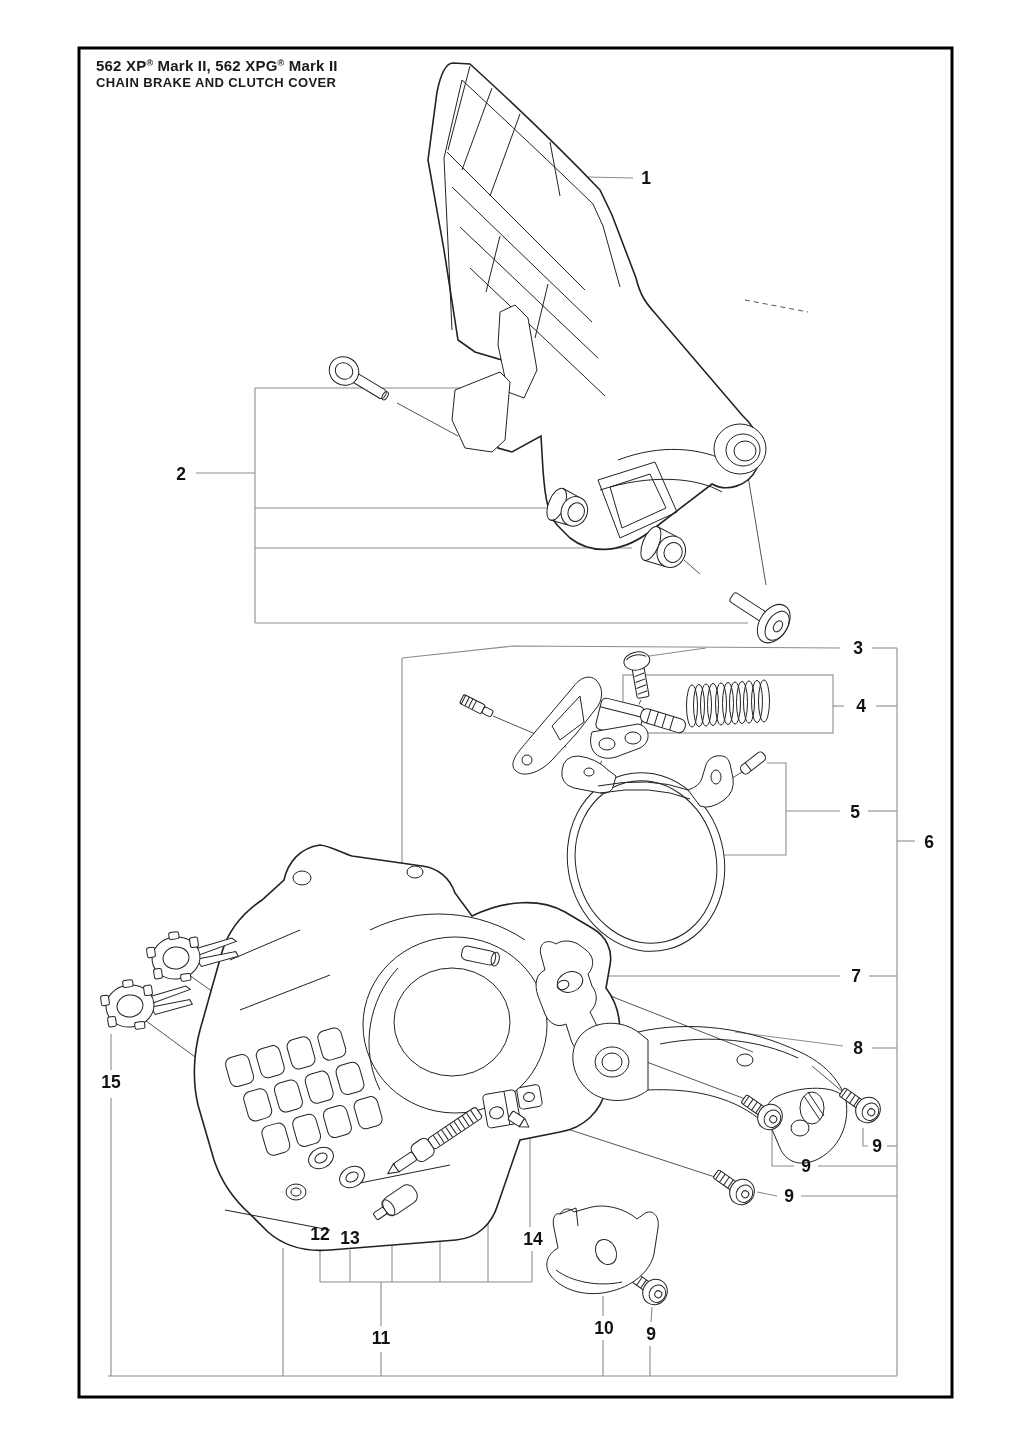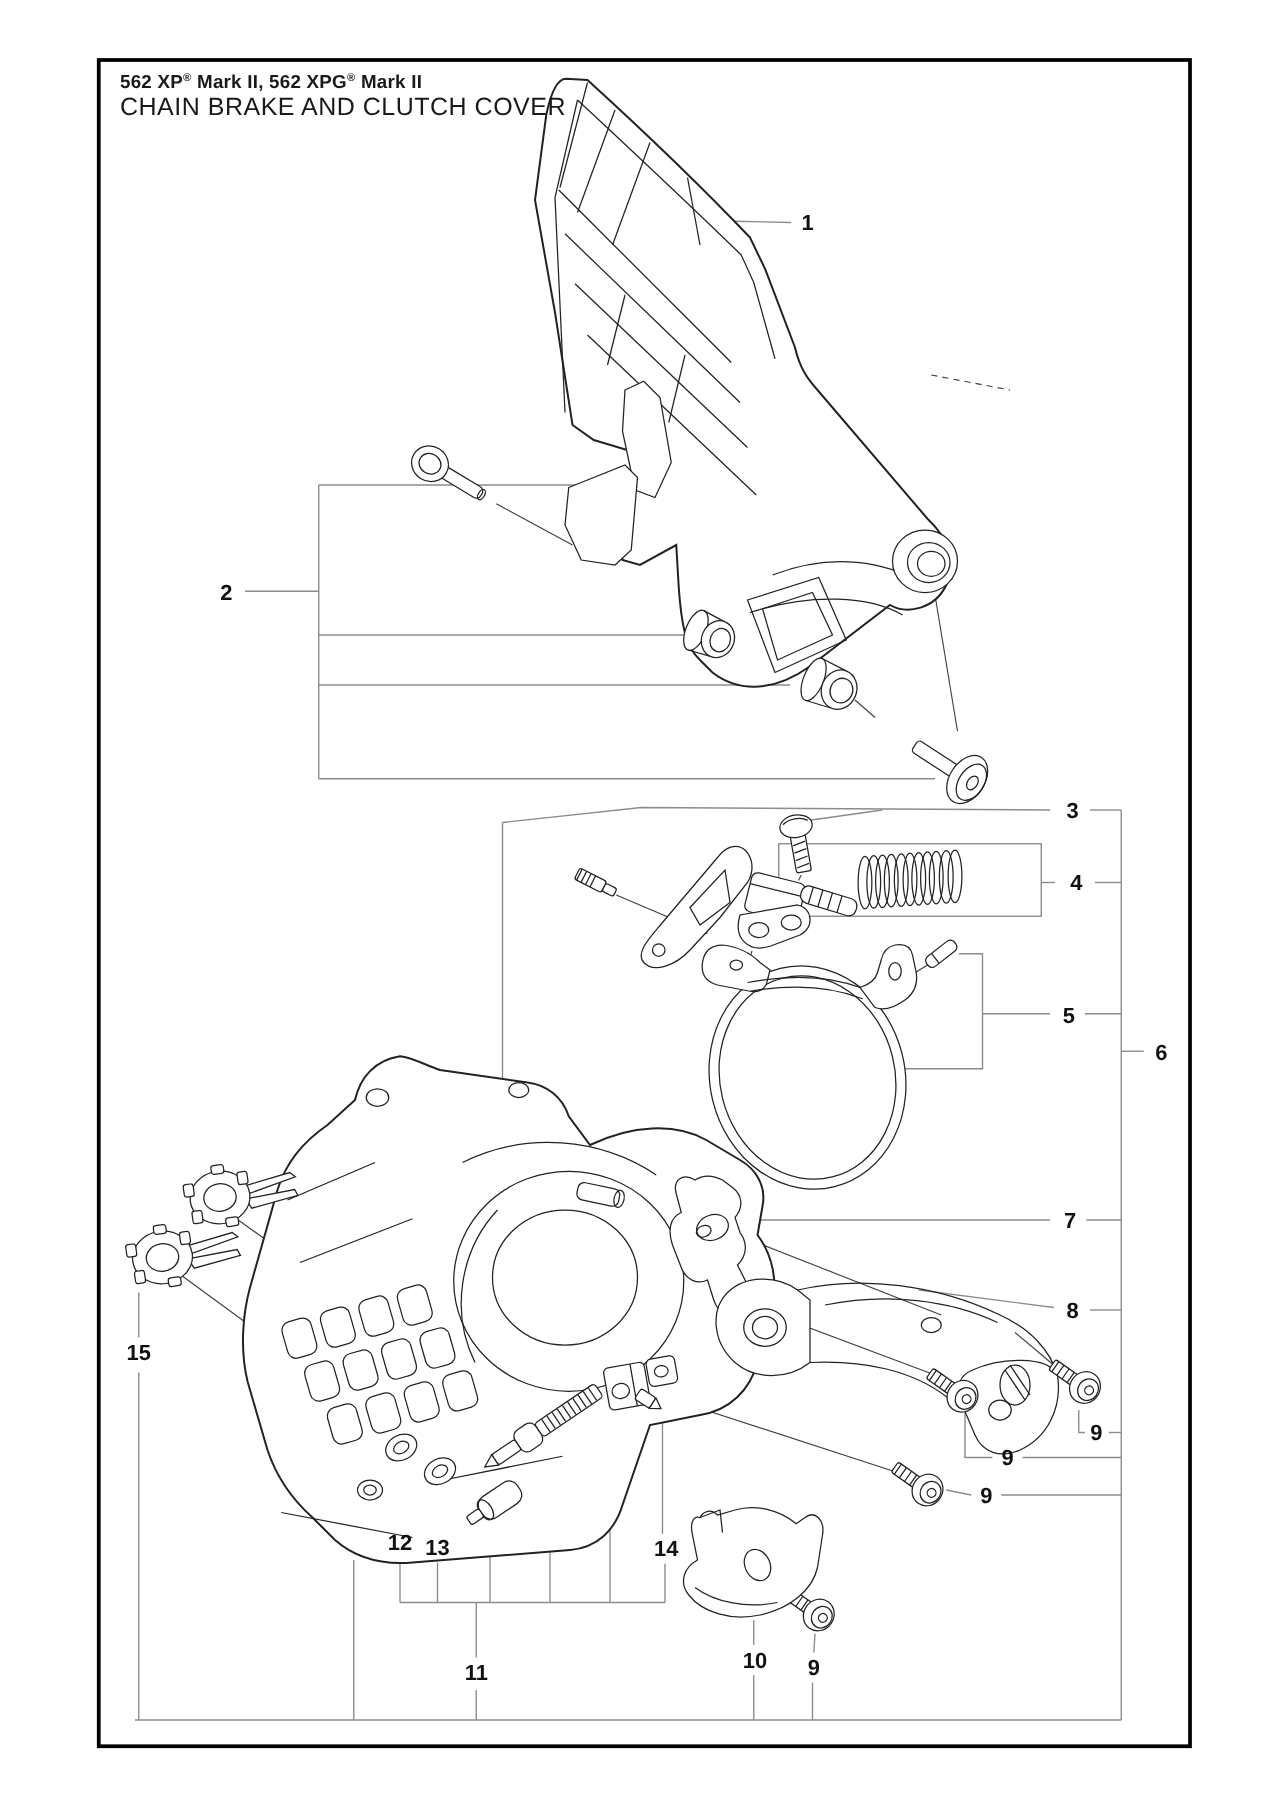--- a/index.html
+++ b/index.html
@@ -2,21 +2,21 @@
 <html><head>
 <meta charset="utf-8">
 <style>
   html,body{margin:0;padding:0;background:#fff;}
   .page{position:relative;width:1024px;height:1448px;background:#fff;overflow:hidden;
         font-family:"Liberation Sans",sans-serif;}
   .page svg{position:absolute;left:0;top:0;}
   .title-block{position:absolute;left:96px;top:57px;color:#1a1a1a;z-index:5;}
   .title-line1{font-size:15px;font-weight:bold;letter-spacing:.2px;white-space:nowrap;}
   .title-line1 .sup{font-size:9px;vertical-align:5px;}
-  .title-line2{font-size:20px;font-weight:normal;letter-spacing:.4px;margin-top:1px;white-space:nowrap;}
+  .title-line2{font-size:13px;font-weight:bold;letter-spacing:.4px;margin-top:1px;white-space:nowrap;}
   text.callout{font-size:17.5px;font-weight:bold;fill:#111;text-anchor:middle;}
   .ln{stroke:#8c8c8c;stroke-width:1.1;fill:none;}
   .ax{stroke:#3f3f3f;stroke-width:.9;fill:none;}
   .p1{stroke:#222;stroke-width:1.6;fill:#fff;}
   .p2{stroke:#222;stroke-width:1;fill:none;}
   .p2f{stroke:#222;stroke-width:1;fill:#fff;}
   .dash{stroke:#3f3f3f;stroke-width:.9;fill:none;stroke-dasharray:5 4;}
 </style>
 </head>
 <body>

